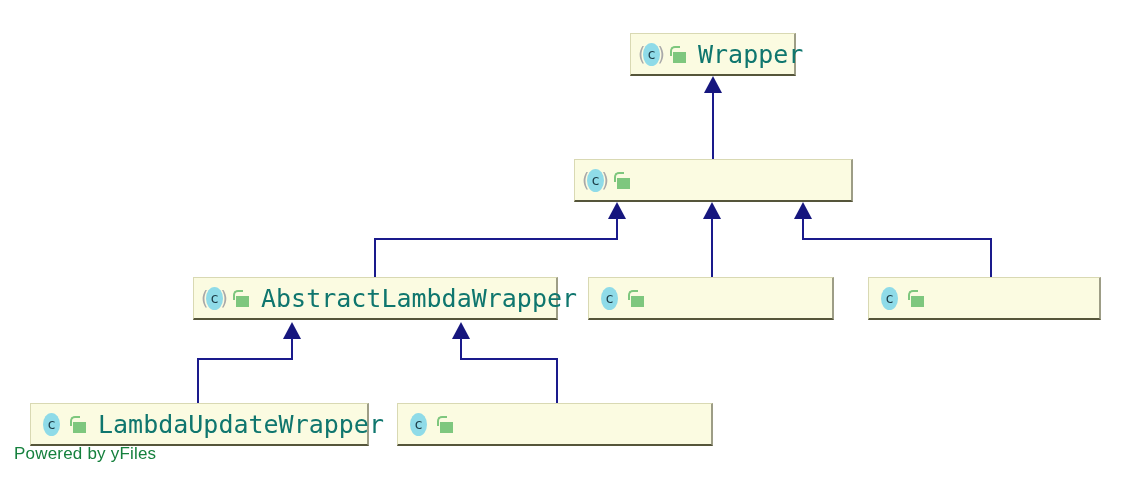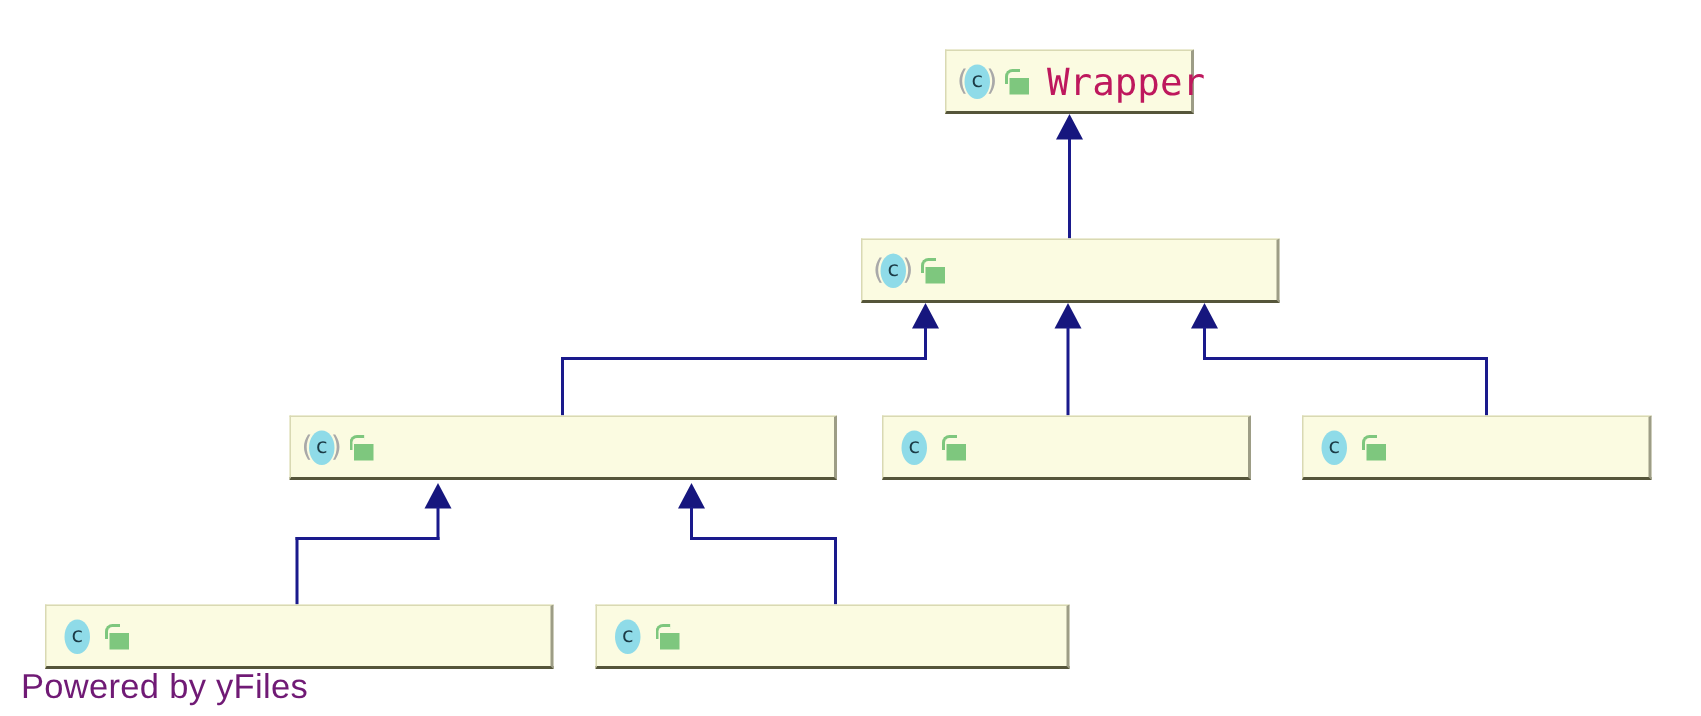--- a/index.html
+++ b/index.html
@@ -25,21 +25,21 @@
     border-bottom: 2px solid #55553a;
     border-right: 2px solid #9d9d86;
     display: flex;
     align-items: center;
     padding-left: 9px;
     white-space: nowrap;
   }
   .node-label {
     font-family: "DejaVu Sans Mono", monospace;
     font-size: 25px;
-    color: #be185d;
+    color: #0f766e;
     letter-spacing: 0px;
     line-height: 1;
     margin-left: 11px;
   }
 
   
   .cicon {
     position: relative;
     width: 23px;
     height: 23px;
@@ -121,22 +121,22 @@
     border-right: 9px solid transparent;
     border-bottom: 17px solid #16167e;
   }
 
   
   .watermark {
     position: absolute;
     left: 14px;
     top: 444px;
     font-family: "Liberation Sans", sans-serif;
-    font-size: 23px;
-    color: #701a75;
+    font-size: 17px;
+    color: #15803d;
     letter-spacing: 0.2px;
   }
 </style>
 </head>
 <body>
 
 <div id="canvas">
 
   <div class="edge v" style="left:712px; top:92px; height:67px;"></div>
   <div class="arrow" style="left:704px; top:76px;"></div>
@@ -195,20 +195,21 @@
     <span class="cicon">
       <span class="brk l">(</span>
       <span class="disc"></span>
       <span class="cletter">c</span>
       <span class="brk r">)</span>
     </span>
     <span class="lock">
       <span class="shackle"></span>
       <span class="body"></span>
     </span>
+    <span class="node-label">AbstractLambdaWrapper</span>
   </div>
 
   <div class="node" style="left:588px; top:277px; width:246px; height:43px;">
     <span class="cicon concrete">
       <span class="disc"></span>
       <span class="cletter">c</span>
     </span>
     <span class="lock">
       <span class="shackle"></span>
       <span class="body"></span>
@@ -228,20 +229,21 @@
 
   <div class="node" style="left:30px; top:403px; width:339px; height:43px;">
     <span class="cicon concrete">
       <span class="disc"></span>
       <span class="cletter">c</span>
     </span>
     <span class="lock">
       <span class="shackle"></span>
       <span class="body"></span>
     </span>
+    <span class="node-label">LambdaUpdateWrapper</span>
   </div>
 
   <div class="node" style="left:397px; top:403px; width:316px; height:43px;">
     <span class="cicon concrete">
       <span class="disc"></span>
       <span class="cletter">c</span>
     </span>
     <span class="lock">
       <span class="shackle"></span>
       <span class="body"></span>

